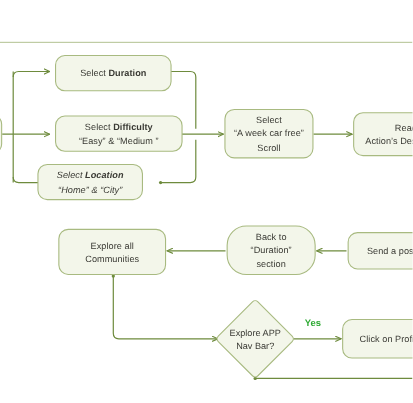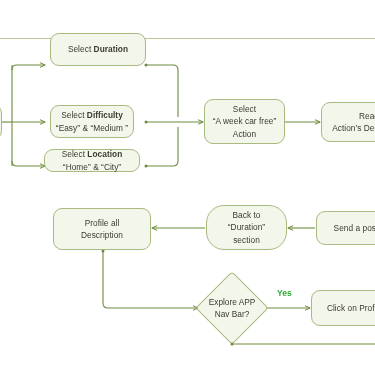--- a/index.html
+++ b/index.html
@@ -133,45 +133,45 @@
 
       <path d="M266,308 L310,308" marker-end="url(#arrow)"></path>
 
       <path d="M232,344 L375,344" marker-start="url(#dot)"></path>
 
     </g>
   </svg>
 
   <div class="node" style="left:-24px; top:104px; width:26px; height:36px;"></div>
 
-  <div class="node" style="left:50px; top:33px; width:96px; height:33px;">
+  <div class="node" style="left:50px; top:50px; width:106px; height:33px;">
     <span class="txt">
       <span>Select </span><b>Duration</b><br>
     </span>
   </div>
 
-  <div class="node" style="left:50px; top:105px; width:84px; height:33px;">
+  <div class="node" style="left:50px; top:105px; width:116px; height:33px;">
     <span class="txt">
       <span>Select </span><b>Difficulty</b><br>
       <span>“Easy” &amp; “Medium ”</span>
     </span>
   </div>
 
-  <div class="node" style="left:44px; top:149px; width:96px; height:23px;">
+  <div class="node" style="left:34px; top:149px; width:96px; height:33px;font-style:italic;">
     <span class="txt">
       <span>Select </span><b>Location</b><br>
       <span>“Home” &amp; “City”</span>
     </span>
   </div>
 
   <div class="node" style="left:204px; top:99px; width:81px; height:45px;">
     <span class="txt">
       <span>Select</span><br>
       <span>“A week car free”</span><br>
-      <span>Action</span>
+      <span>Scroll</span>
     </span>
   </div>
 
   <div class="node" style="left:321px; top:102px; width:96px; height:40px;">
     <span class="txt">
       <span>Read</span><br>
       <span>Action’s Description</span>
     </span>
   </div>
 
@@ -184,22 +184,22 @@
   <div class="node" style="left:206px; top:205px; width:81px; height:45px;border-radius:18px;">
     <span class="txt">
       <span>Back to</span><br>
       <span>“Duration”</span><br>
       <span>section</span>
     </span>
   </div>
 
   <div class="node" style="left:53px; top:208px; width:98px; height:42px;">
     <span class="txt">
-      <span>Profile all</span><br>
-      <span>Description</span>
+      <span>Explore all</span><br>
+      <span>Communities</span>
     </span>
   </div>
 
   <div class="diamond-wrap" style="left:206px; top:282px; width:52px; height:52px;">
     <div class="diamond-shape"></div>
     <div class="diamond-label">
       <span style="width:76px;">
         <span>Explore APP</span><br>
         <span>Nav Bar?</span>
       </span>

